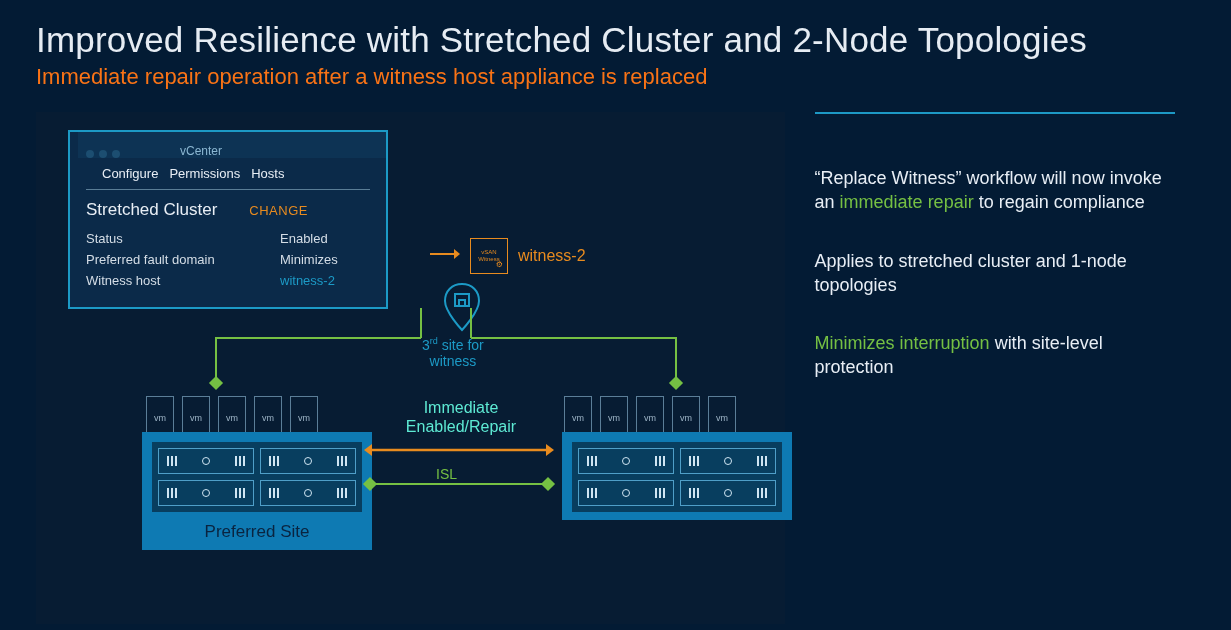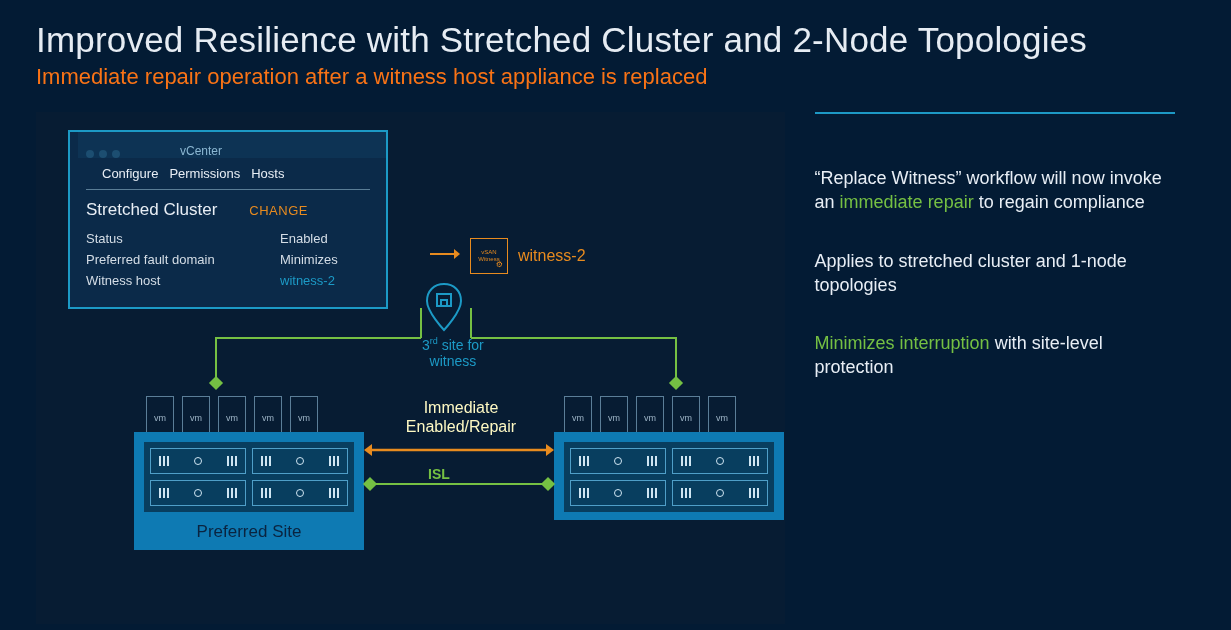--- a/index.html
+++ b/index.html
@@ -30,51 +30,51 @@
   .vc-row .blue { color:#1c9ac6;}
 
   
   .witness { position: absolute; top: 126px; left: 394px; display:flex; align-items:center; gap:10px; }
   .arrow-right-sm svg { width: 30px; height: 14px; }
   .witness-box { width: 38px; height: 36px; border: 1px solid #e88b1f; display:flex; flex-direction:column; align-items:center; justify-content:center; color:#e88b1f; font-size:6px; line-height:1.1; position:relative;}
   .witness-gear { position:absolute; bottom:3px; right:4px; font-size:8px;}
   .witness-label { color:#e88b1f; font-size:16px; }
 
   
-  .pin { position: absolute; top: 170px; left: 386px; display:flex; flex-direction:column; align-items:flex-start; color:#1c9ac6; }
+  .pin { position: absolute; top: 170px; left: 386px; display:flex; flex-direction:column; align-items:flex-end; color:#1c9ac6; }
   .pin svg { width: 44px; height: 50px; }
   .pin-label { font-size: 14px; text-align:center; line-height:1.2; }
   .pin-label sup { font-size:9px;}
 
   
   .conn-top { position:absolute; top: 216px; left: 170px; width: 480px; height: 60px; }
   .conn-top svg { width: 100%; height: 100%; overflow: visible;}
 
   
   .vms { position:absolute; display:flex; gap:8px; }
   .vms.left { top: 284px; left: 110px; }
   .vms.right { top: 284px; left: 528px; }
   .vm { width:28px; height:44px; border:1px solid #5b7e98; display:flex; align-items:center; justify-content:center; font-size:9px; color:#9db4c6; }
 
   
-  .site { position:absolute; width: 230px; background:#0e7ab3; padding: 10px 10px 8px 10px; }
+  .site { position:absolute; width: 230px; background:#0e7ab3; padding: 10px 10px 8px 10px; margin-left: 8px; }
   .site.left { top: 320px; left: 98px; }
   .site.right { top: 320px; left: 518px; }
   .racks { background:#083e5f; padding: 6px; display:grid; grid-template-columns: 1fr 1fr; gap:6px;}
   .rack { height: 26px; border:1px solid #4f9fc8; display:flex; align-items:center; justify-content:space-between; padding: 0 8px;}
   .rack .bars { display:flex; gap:2px;}
   .rack .bars span{ width:2px; height:10px; background:#cfe5f2;}
   .rack .o { width:8px;height:8px;border:1px solid #cfe5f2; border-radius:50%;}
   .site-label { text-align:center; padding-top:10px; font-size:17px; color:#0a2440;}
 
   
-  .mid { position:absolute; top: 286px; left: 335px; width: 180px; text-align:center; color:#fef9c3; font-size:16px; line-height:1.2;}
+  .mid { position:absolute; top: 286px; left: 335px; width: 180px; text-align:center; color:#5eead4; font-size:16px; line-height:1.2;}
   .mid-arrow { position:absolute; top: 328px; left: 328px; width: 190px; }
   .mid-arrow svg { width: 100%; height: 20px; }
-  .isl-label { position:absolute; top: 354px; left: 392px; color:#75c043; font-size:14px;font-weight:bold;}
+  .isl-label { position:absolute; top: 354px; left: 400px; color:#75c043; font-size:14px;}
   .isl-line { position:absolute; top: 364px; left: 328px; width: 190px; }
   .isl-line svg { width:100%; height:12px; overflow:visible;}
 
 </style>
 </head>
 <body>
 
 <div class="slide">
   <div class="title">Improved Resilience with Stretched Cluster and 2-Node Topologies</div>
   <div class="subtitle">Immediate repair operation after a witness host appliance is replaced</div>

